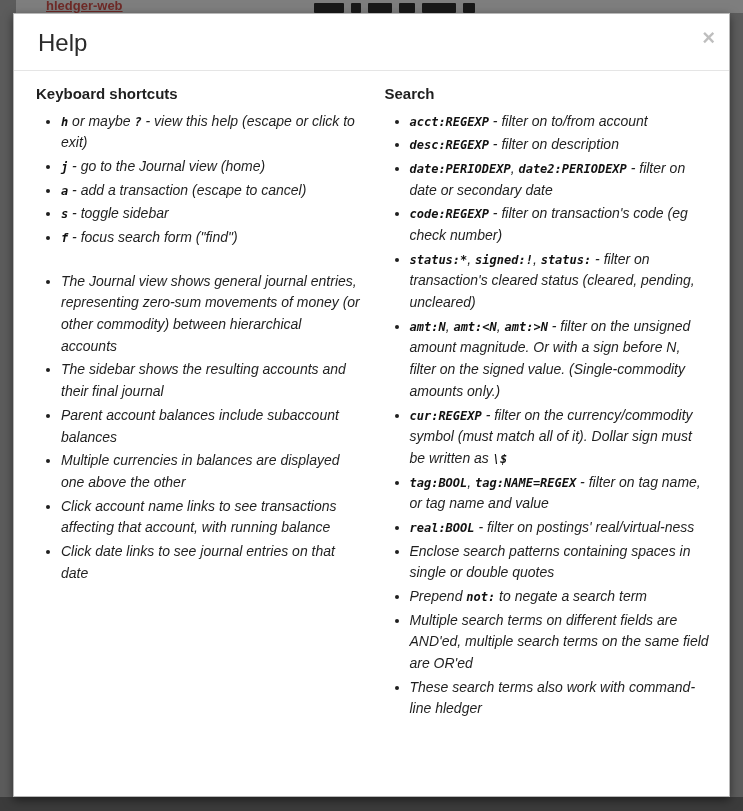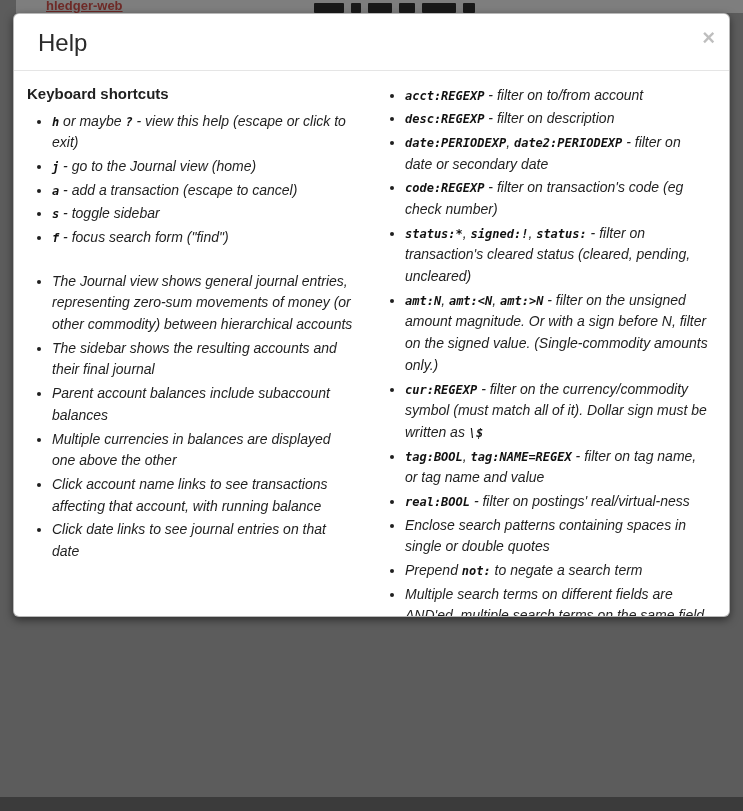--- a/index.html
+++ b/index.html
@@ -27,42 +27,42 @@
   .obscured { position: absolute; left: 298px; top: 3px; display: flex; gap: 7px; }
   .obscured i { display: block; background: #191919; height: 10px; border-radius: 1px; }
   .strip-bottom {
     position: absolute; bottom: 0; left: 0; right: 0; height: 14px;
     background: #3b3b3b;
   }
 
   
   .modal {
     position: absolute; left: 13px; top: 13px;
-    width: 717px; height: 604px;
+    width: 717px; height: 784px;
     background: #fff;
     border: 1px solid rgba(0,0,0,.28);
-    border-radius: 6px;
+    border-radius: 0;
     box-shadow: 0 3px 9px rgba(0,0,0,.5);
     overflow: hidden;
   }
   .modal-header {
     position: relative;
     padding: 15px 16px 13px 24px;
     border-bottom: 1px solid #e5e5e5;
   }
   .modal-title { font-size: 24px; font-weight: 500; color: #2b2b2b; line-height: 1.15; }
   .close-btn {
     position: absolute; top: 13px; right: 14px;
     border: 0; background: none; padding: 0;
     font-size: 22px; font-weight: bold; line-height: 1;
     color: #000; opacity: .25; cursor: pointer;
     font-family: "Liberation Sans", sans-serif;
   }
 
-  .modal-body { display: flex; padding: 14px 20px 0 13px; gap: 24px; }
+  .modal-body { display: flex; padding: 14px 20px 0 22px; gap: 24px; }
   .col { flex: 1; min-width: 0; }
   .section + .section { margin-top: 22px; }
   .section-heading { font-size: 15px; font-weight: bold; color: #1f1f1f; margin: 0 0 9px; }
   ul.help-list { margin: 0; padding: 0 0 0 25px; list-style: disc; font-style: italic; }
   ul.help-list li { font-size: 14px; line-height: 1.55; margin: 0 0 2px; color: #1f1f1f; }
   code {
     font-family: "DejaVu Sans Mono", "Liberation Mono", monospace;
     font-weight: bold; font-size: 12px; color: #111;
   }
 </style>
@@ -107,20 +107,21 @@
             <li>The sidebar shows the resulting accounts and their final journal</li>
             <li>Parent account balances include subaccount balances</li>
             <li>Multiple currencies in balances are displayed one above the other</li>
             <li>Click account name links to see transactions affecting that account, with running balance</li>
             <li>Click date links to see journal entries on that date</li>
           </ul>
         </div>
       </div>
     <div class="col">
         <div class="section">
+          <div class="section-heading">Search</div>
           <ul class="help-list">
             <li><code>acct:REGEXP</code> - filter on to/from account</li>
             <li><code>desc:REGEXP</code> - filter on description</li>
             <li><code>date:PERIODEXP</code>, <code>date2:PERIODEXP</code> - filter on date or secondary date</li>
             <li><code>code:REGEXP</code> - filter on transaction's code (eg check number)</li>
             <li><code>status:*</code>, <code>signed:!</code>, <code>status:</code> - filter on transaction's cleared status (cleared, pending, uncleared)</li>
             <li><code>amt:N</code>, <code>amt:&lt;N</code>, <code>amt:&gt;N</code> - filter on the unsigned amount magnitude. Or with a sign before N, filter on the signed value. (Single-commodity amounts only.)</li>
             <li><code>cur:REGEXP</code> - filter on the currency/commodity symbol (must match all of it). Dollar sign must be written as <code>\$</code></li>
             <li><code>tag:BOOL</code>, <code>tag:NAME=REGEX</code> - filter on tag name, or tag name and value</li>
             <li><code>real:BOOL</code> - filter on postings' real/virtual-ness</li>

